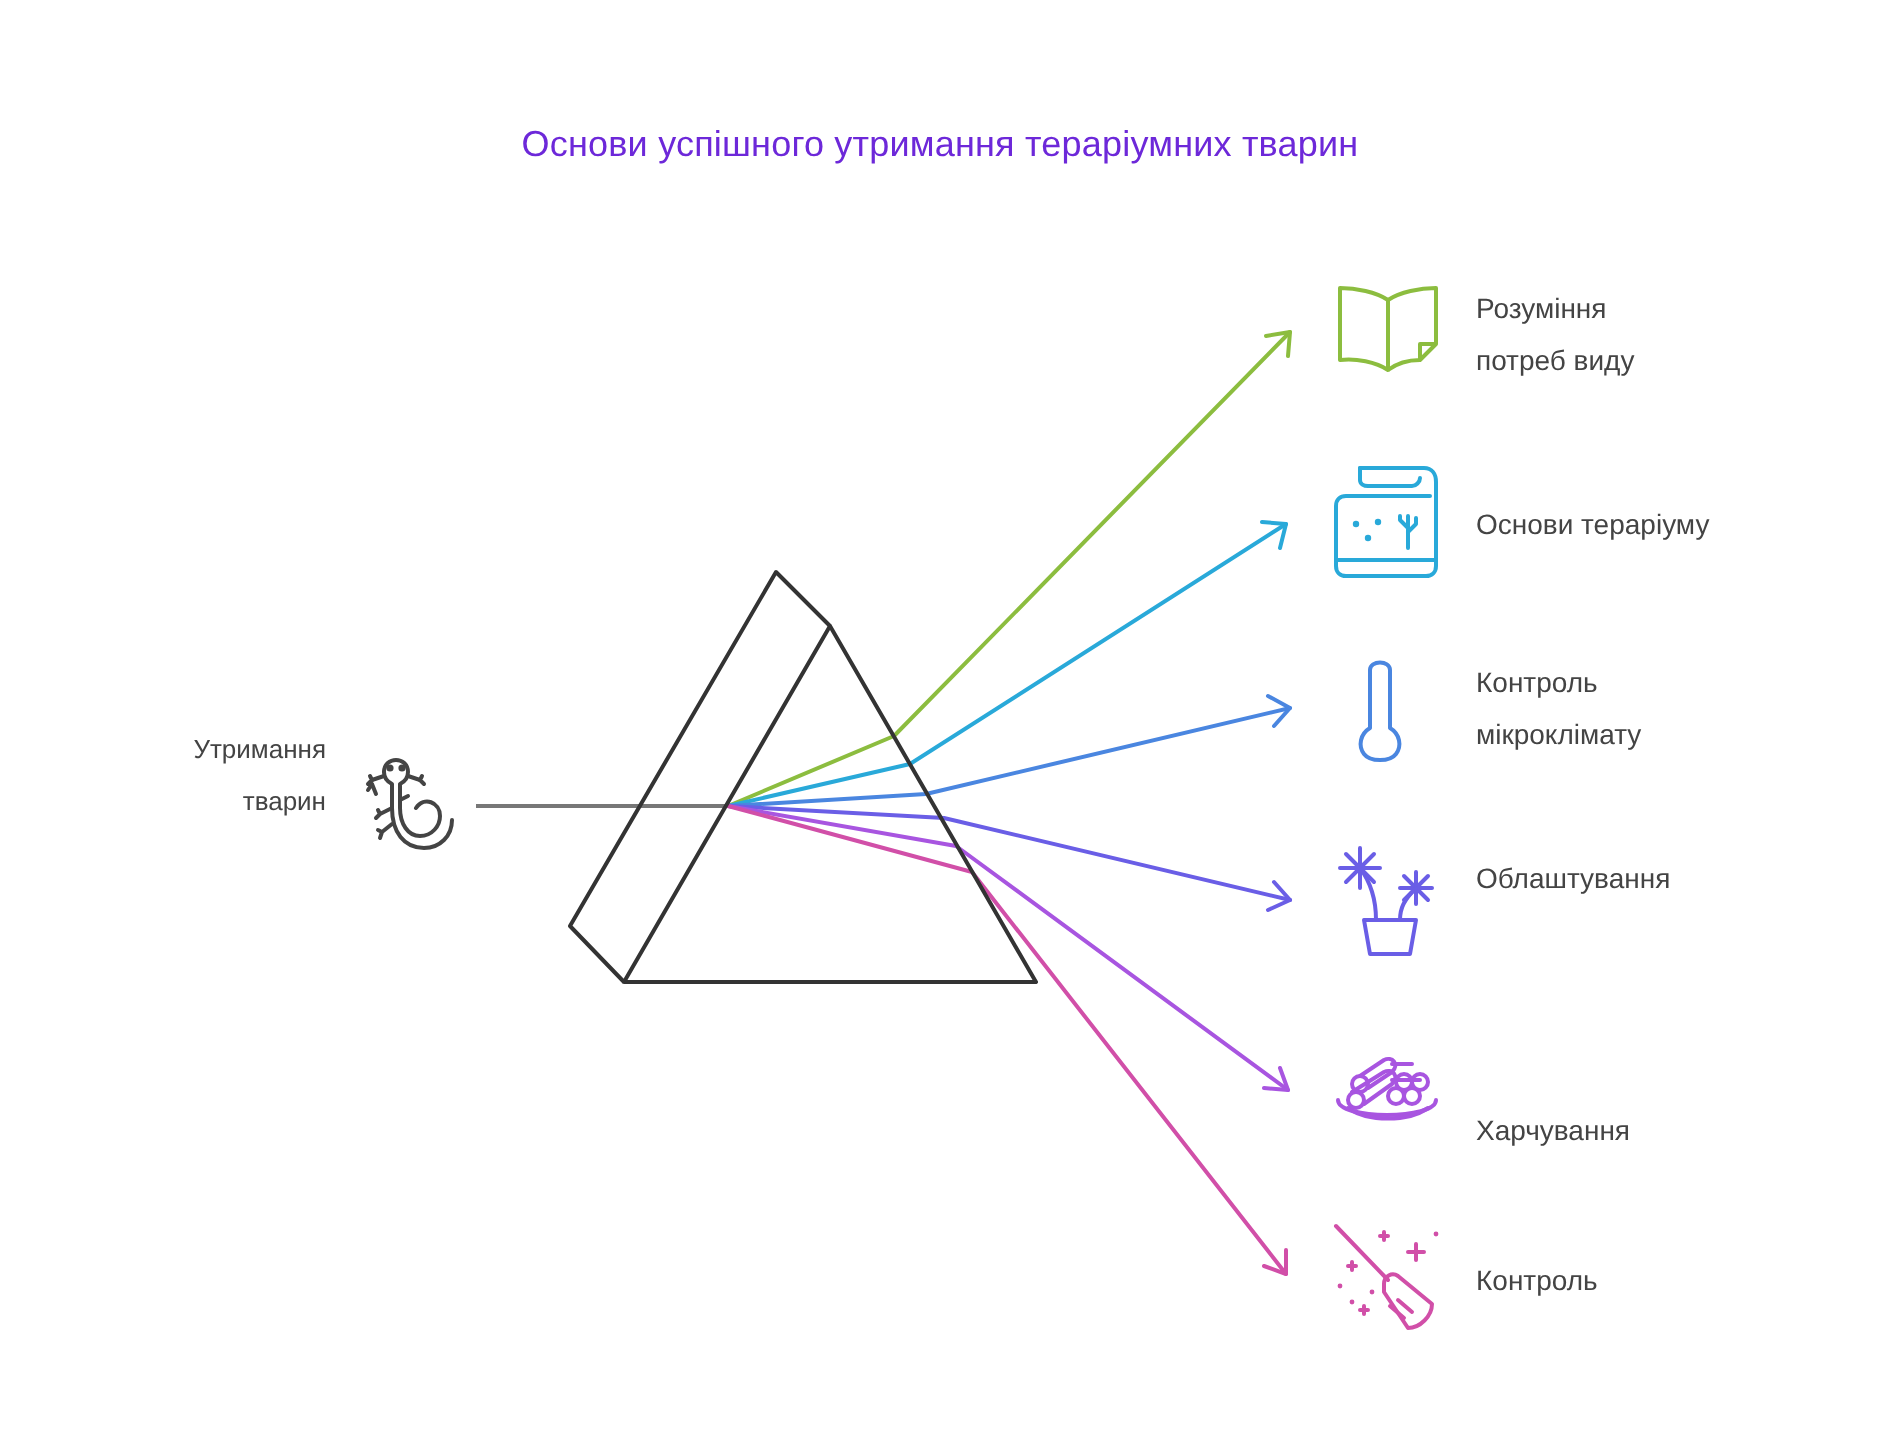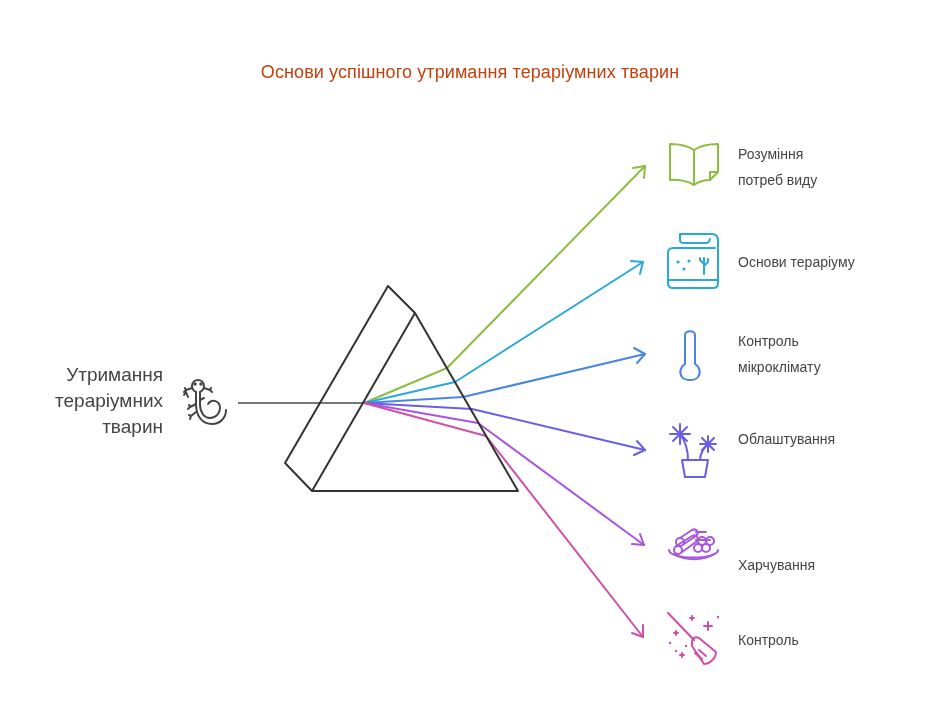--- a/index.html
+++ b/index.html
@@ -1,22 +1,22 @@
 <!DOCTYPE html>
 <html><head>
 <meta charset="utf-8">
 <style>
   html, body { margin: 0; padding: 0; background: #ffffff; }
   body { width: 940px; height: 724px; position: relative; overflow: hidden;
          font-family: "Liberation Sans", "DejaVu Sans", sans-serif; color: #444; }
   .title { position: absolute; left: 0; width: 940px; top: 62px; text-align: center;
-           font-size: 18px; color: #c2410c; letter-spacing: 0.1px; }
+           font-size: 18px; color: #6d28d9; letter-spacing: 0.1px; }
   svg.diagram { position: absolute; left: 0; top: 0; }
   .input-label { position: absolute; left: 20px; width: 143px; top: 362px; text-align: right;
-                 font-size: 19px; line-height: 26px; color: #444; }
+                 font-size: 13px; line-height: 26px; color: #444; }
   .out-label { position: absolute; left: 738px; font-size: 14px; line-height: 26px; color: #444; white-space: nowrap; }
   .icon { position: absolute; }
 </style>
 </head>
 <body>
 
 <div class="title">Основи успішного утримання тераріумних тварин</div>
 
 <svg class="diagram" width="940" height="724" viewBox="0 0 940 724">
 
@@ -50,21 +50,20 @@
   </g>
 
   <g fill="none" stroke="#333" stroke-width="2" stroke-linejoin="round">
     <polygon points="415,313 518,491 312,491"></polygon>
     <polyline points="415,313 388,286 285,463 312,491"></polyline>
   </g>
 </svg>
 
 <div class="input-label">
   <div>Утримання</div>
-  <div>тераріумних</div>
   <div>тварин</div>
 </div>
 
 <svg class="icon" style="left:178px;top:370px" width="54" height="60" viewBox="0 0 54 60">
   <g fill="none" stroke="#444" stroke-width="2" stroke-linecap="round" stroke-linejoin="round">
     <path d="M14 16 C14 8 26 8 26 16 C26 19 24 21 22 22 L22 34 C22 42 26 48 32 48 C38 48 42 43 42 38 C42 31 34 28 30 34"></path>
     <path d="M14 16 C14 19 16 21 18 22 L18 34 C18 46 24 54 34 54 C42 54 48 48 48 40"></path>
     <circle cx="17" cy="14" r="0.8" fill="#444"></circle>
     <circle cx="23" cy="14" r="0.8" fill="#444"></circle>
     <path d="M14 18 L8 20 M26 18 L32 20"></path>

